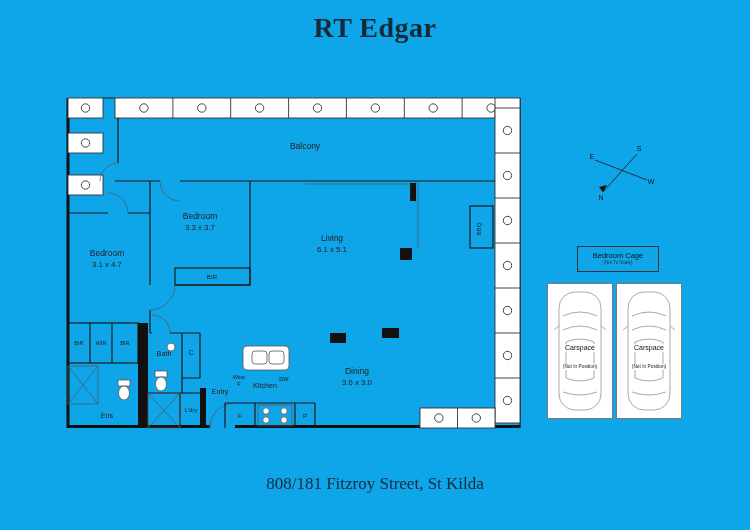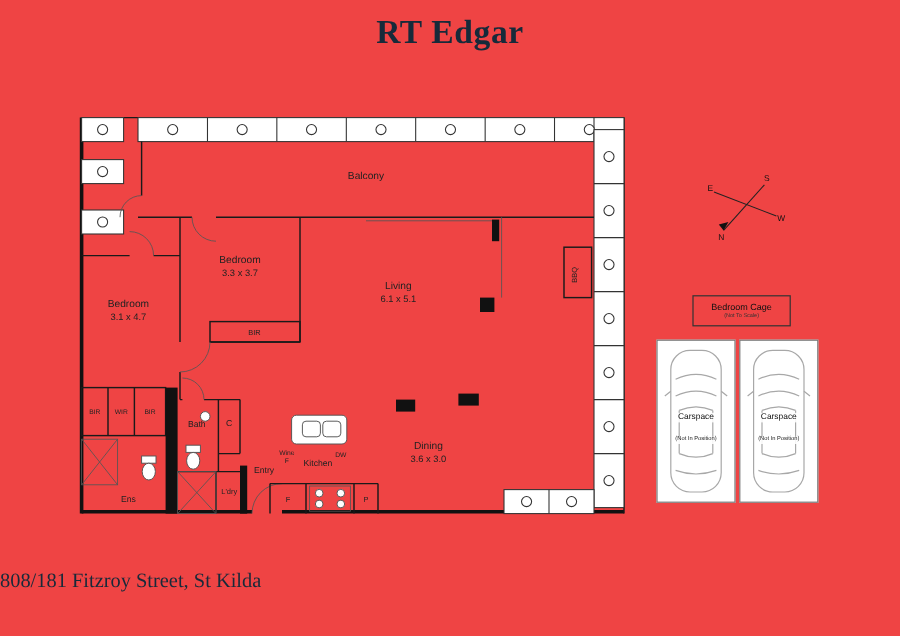--- a/index.html
+++ b/index.html
@@ -1,21 +1,21 @@
 <!DOCTYPE html>
 <html><head>
 <meta charset="utf-8">
 <style>
   html,body{margin:0;padding:0;background:#fff;}
-  .page{position:relative;width:750px;height:530px;background:#ef4444;overflow:hidden;
+  .page{position:relative;width:750px;height:530px;background:#0ea5e9;overflow:hidden;
         font-family:"Liberation Sans",sans-serif;}
   .brand{position:absolute;top:12px;left:0;width:100%;text-align:center;
          font-family:"Liberation Serif",serif;font-size:28px;font-weight:600;
          letter-spacing:.5px;color:#172a3a;}
-  .address{position:absolute;top:474px;left:0;width:100%;text-align:left;
+  .address{position:absolute;top:474px;left:0;width:100%;text-align:center;
            font-family:"Liberation Serif",serif;font-size:17px;color:#172a3a;}
   svg{position:absolute;overflow:visible;}
   
   .wall{stroke:#1a1a1a;stroke-width:1.2;fill:none;}
   .wall-thick{stroke:#111;stroke-width:3;fill:none;}
   .win{stroke:#333;stroke-width:.9;fill:#fff;}
   .winc{stroke:#333;stroke-width:.9;fill:#fff;}
   .thin{stroke:#555;stroke-width:.7;fill:none;}
   .fix{stroke:#555;stroke-width:.8;fill:#fff;}
   .blk{fill:#111;stroke:none;}

